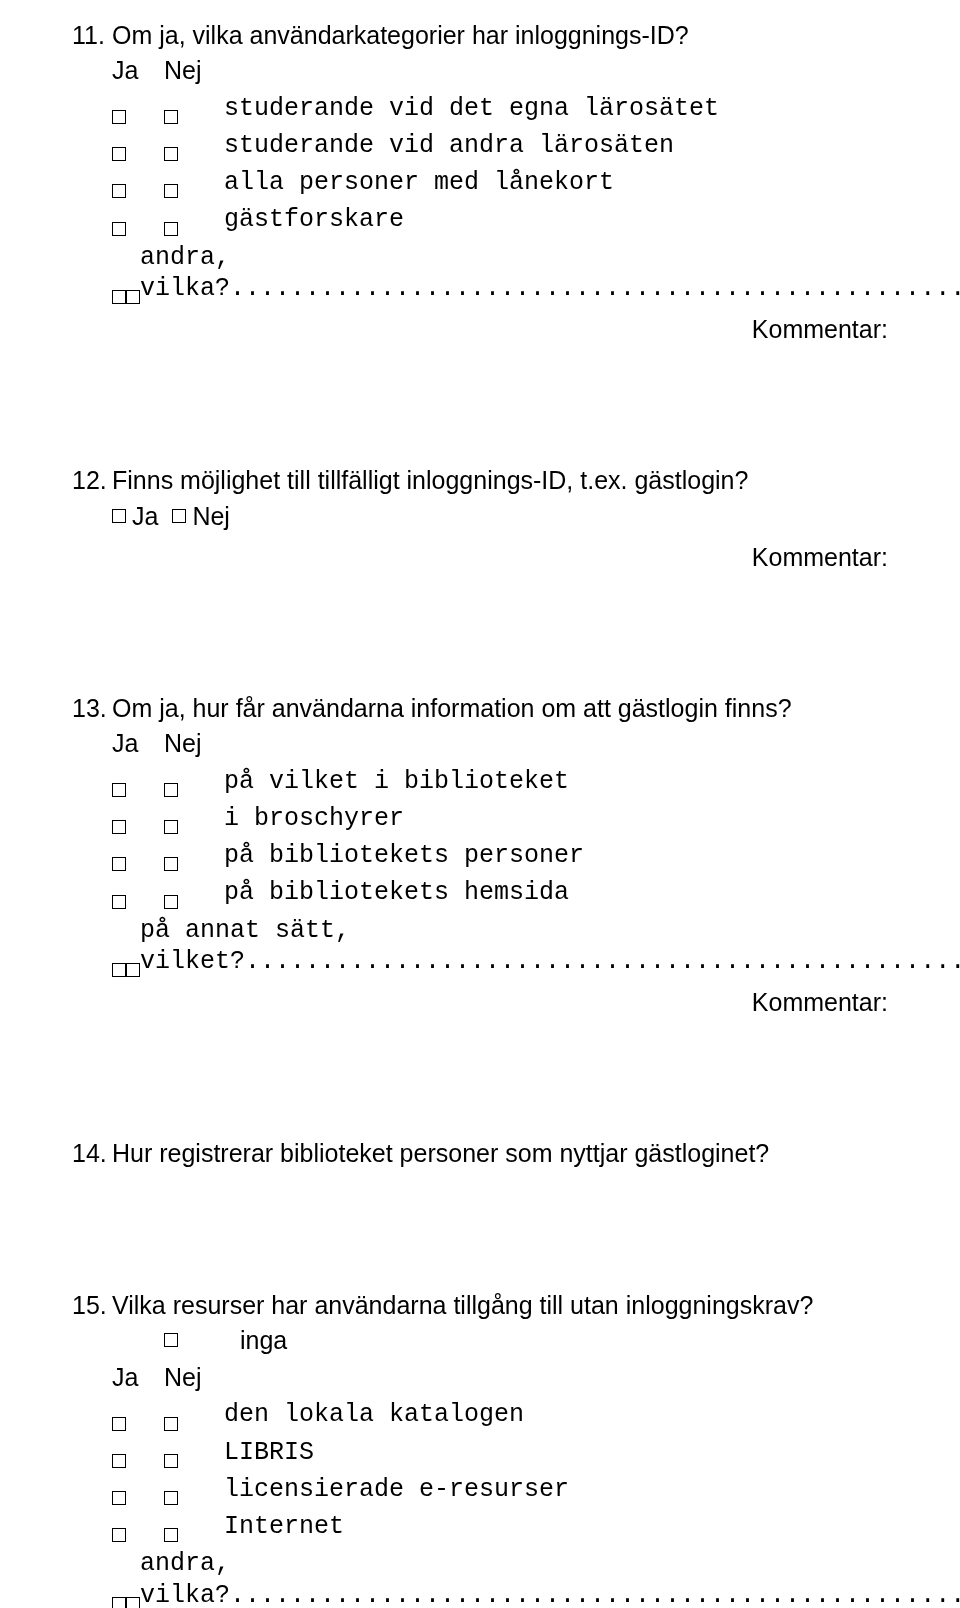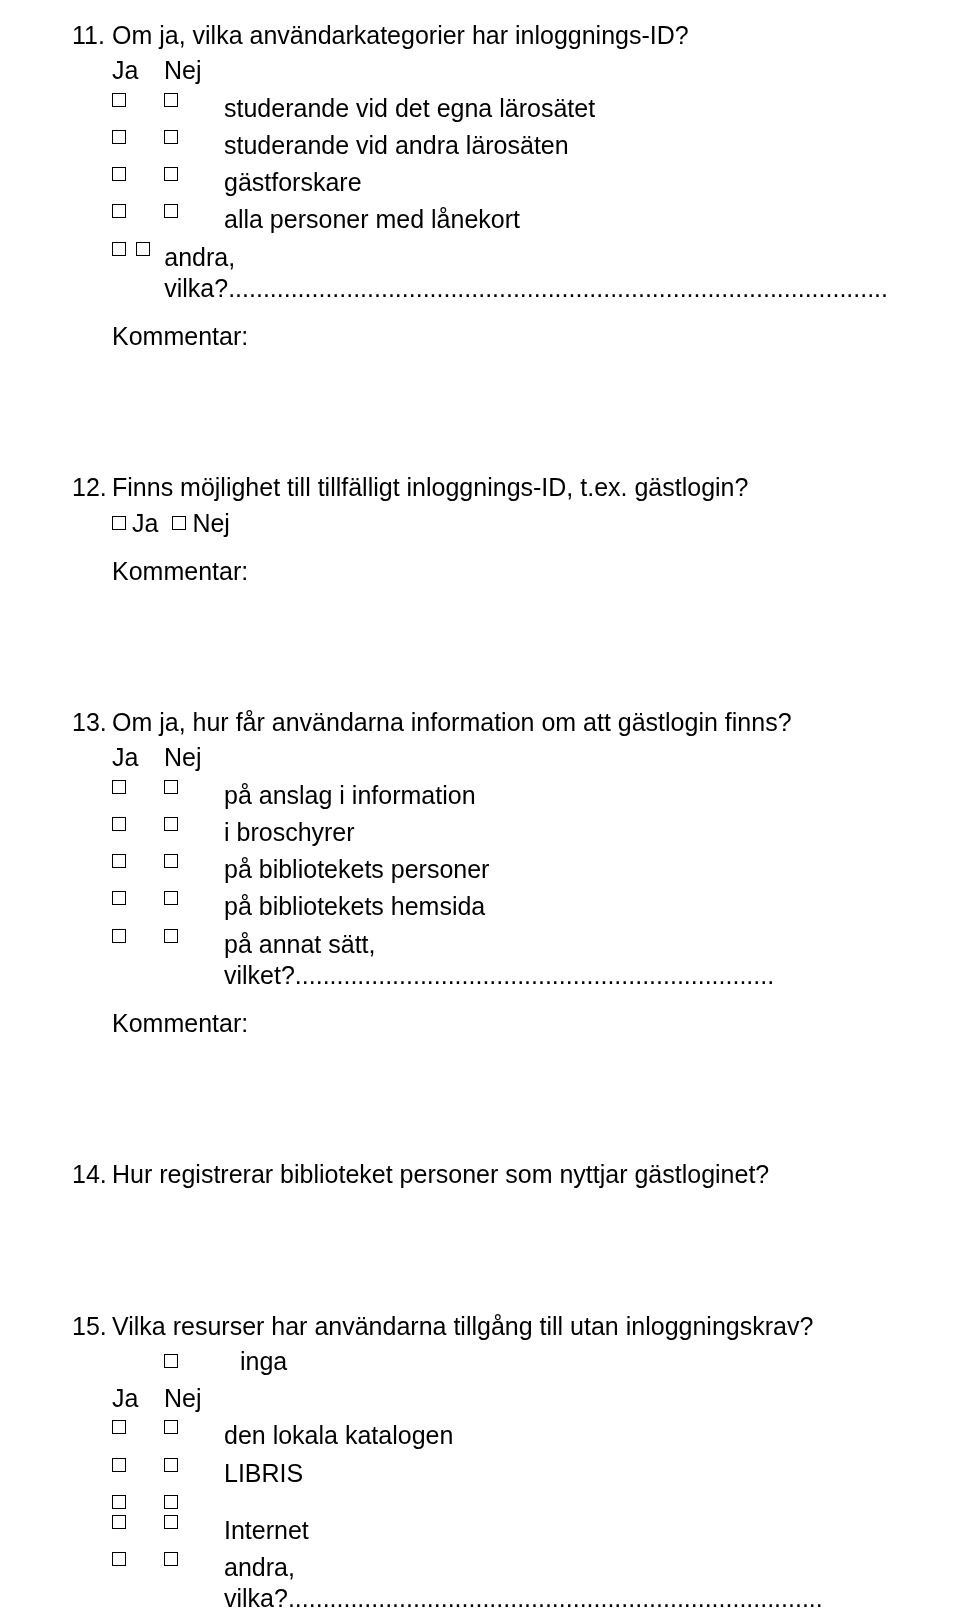--- a/index.html
+++ b/index.html
@@ -44,23 +44,24 @@
   .mh-ja {
     width: 52px;
   }
   .mh-nej {
     width: 60px;
   }
 
   
   .m-row {
     display: flex;
-    align-items: flex-start;
+    align-items: flex-end;
     padding-left: 40px;
     margin-bottom: 6px;
+    font-family: Liberation Mono, monospace;
   }
   .m-cell {
     display: flex;
     align-items: center;
     justify-content: flex-start;
   }
   .m-cell.ja { width: 52px; }
   .m-cell.nej { width: 60px; }
   .m-label {
     flex: 1;
@@ -73,21 +74,22 @@
     width: 14px;
     height: 14px;
     border: 1.6px solid #000;
     box-sizing: border-box;
     display: inline-block;
   }
 
   
   .kommentar {
     padding-left: 40px;
-    margin-top: 17px;
+    margin-top: 10px;
+    text-align: right;
   }
 
   
   .inline-ja-nej {
     padding-left: 40px;
     display: flex;
     align-items: center;
     margin-bottom: 4px;
   }
   .inline-ja-nej .cb {
@@ -145,30 +147,30 @@
         </span>
       <span class="m-label">studerande vid andra lärosäten</span>
     </div>
     <div class="m-row">
       <span class="m-cell ja">
           <span class="cb"></span>
         </span>
       <span class="m-cell nej">
           <span class="cb"></span>
         </span>
+      <span class="m-label">alla personer med lånekort</span>
+    </div>
+    <div class="m-row">
+      <span class="m-cell ja">
+          <span class="cb"></span>
+        </span>
+      <span class="m-cell nej">
+          <span class="cb"></span>
+        </span>
       <span class="m-label">gästforskare</span>
-    </div>
-    <div class="m-row">
-      <span class="m-cell ja">
-          <span class="cb"></span>
-        </span>
-      <span class="m-cell nej">
-          <span class="cb"></span>
-        </span>
-      <span class="m-label">alla personer med lånekort</span>
     </div>
     <div class="m-row">
       <span class="m-cell ja">
           <span class="cb"></span>
         </span>
       <span class="m-cell nej">
           <span class="cb"></span>
         </span>
       <span class="m-label">andra, vilka?...............................................................................................</span>
     </div>
@@ -198,21 +200,21 @@
       <span class="mh-ja">Ja</span>
       <span class="mh-nej">Nej</span>
     </div>
     <div class="m-row">
       <span class="m-cell ja">
           <span class="cb"></span>
         </span>
       <span class="m-cell nej">
           <span class="cb"></span>
         </span>
-      <span class="m-label">på anslag i information</span>
+      <span class="m-label">på vilket i biblioteket</span>
     </div>
     <div class="m-row">
       <span class="m-cell ja">
           <span class="cb"></span>
         </span>
       <span class="m-cell nej">
           <span class="cb"></span>
         </span>
       <span class="m-label">i broschyrer</span>
     </div>
@@ -284,20 +286,21 @@
         </span>
       <span class="m-label">LIBRIS</span>
     </div>
     <div class="m-row">
       <span class="m-cell ja">
           <span class="cb"></span>
         </span>
       <span class="m-cell nej">
           <span class="cb"></span>
         </span>
+      <span class="m-label">licensierade e-resurser</span>
     </div>
     <div class="m-row">
       <span class="m-cell ja">
           <span class="cb"></span>
         </span>
       <span class="m-cell nej">
           <span class="cb"></span>
         </span>
       <span class="m-label">Internet</span>
     </div>

